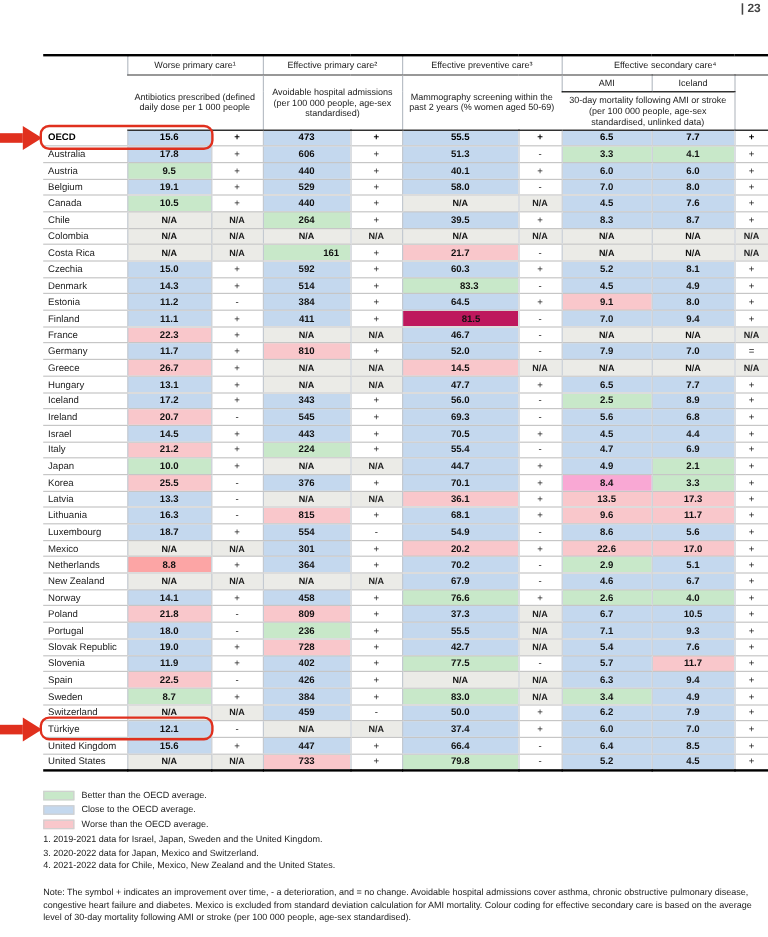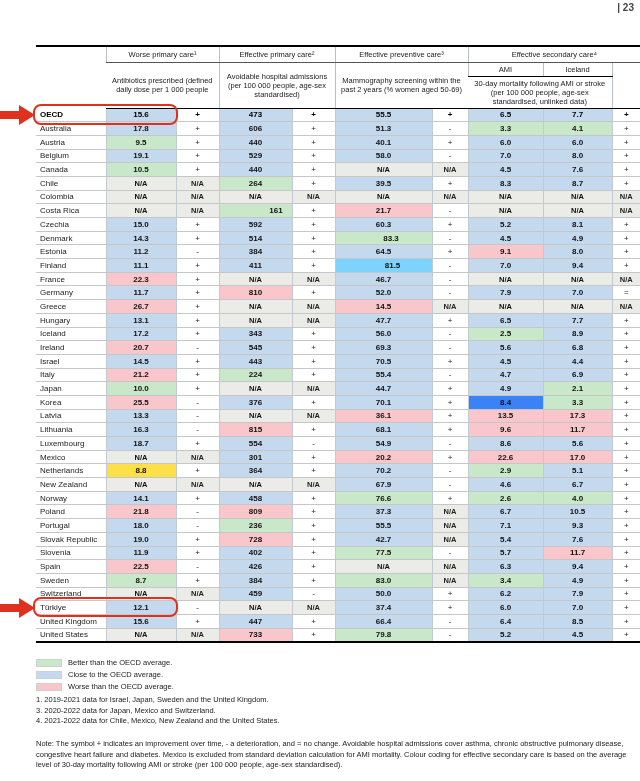--- a/index.html
+++ b/index.html
@@ -229,21 +229,21 @@
             <td class="val" style="background: rgb(249, 199, 203);">9.1</td>
             <td class="val" style="background: rgb(196, 216, 238);">8.0</td>
             <td class="trend" style="background: transparent;">+</td>
           </tr>
           <tr>
             <td>Finland</td>
             <td class="val" style="background: rgb(196, 216, 238);">11.1</td>
             <td class="trend" style="background: transparent;">+</td>
             <td class="val" style="background: rgb(196, 216, 238);">411</td>
             <td class="trend" style="background: transparent;">+</td>
-            <td class="val" style="background: #7dd3fc; padding-left: 20px;">81.5</td>
+            <td class="val" style="background: #be185d; padding-left: 20px;">81.5</td>
             <td class="trend" style="background: transparent;">-</td>
             <td class="val" style="background: rgb(196, 216, 238);">7.0</td>
             <td class="val" style="background: rgb(196, 216, 238);">9.4</td>
             <td class="trend" style="background: transparent;">+</td>
           </tr>
           <tr>
             <td>France</td>
             <td class="val" style="background: rgb(249, 199, 203);">22.3</td>
             <td class="trend" style="background: transparent;">+</td>
             <td class="val na-cell" style="background: rgb(235, 235, 231);">N/A</td>
@@ -351,21 +351,21 @@
             <td class="trend" style="background: transparent;">+</td>
           </tr>
           <tr>
             <td>Korea</td>
             <td class="val" style="background: rgb(249, 199, 203);">25.5</td>
             <td class="trend" style="background: transparent;">-</td>
             <td class="val" style="background: rgb(196, 216, 238);">376</td>
             <td class="trend" style="background: transparent;">+</td>
             <td class="val" style="background: rgb(196, 216, 238);">70.1</td>
             <td class="trend" style="background: transparent;">+</td>
-            <td class="val" style="background: #3b82f6;">8.4</td>
+            <td class="val" style="background: #f9a8d4;">8.4</td>
             <td class="val" style="background: rgb(200, 232, 201);">3.3</td>
             <td class="trend" style="background: transparent;">+</td>
           </tr>
           <tr>
             <td>Latvia</td>
             <td class="val" style="background: rgb(196, 216, 238);">13.3</td>
             <td class="trend" style="background: transparent;">-</td>
             <td class="val na-cell" style="background: rgb(235, 235, 231);">N/A</td>
             <td class="trend na-cell" style="background: rgb(235, 235, 231);">N/A</td>
             <td class="val" style="background: rgb(249, 199, 203);">36.1</td>
@@ -405,21 +405,21 @@
             <td class="val" style="background: rgb(196, 216, 238);">301</td>
             <td class="trend" style="background: transparent;">+</td>
             <td class="val" style="background: rgb(249, 199, 203);">20.2</td>
             <td class="trend" style="background: transparent;">+</td>
             <td class="val" style="background: rgb(249, 199, 203);">22.6</td>
             <td class="val" style="background: rgb(249, 199, 203);">17.0</td>
             <td class="trend" style="background: transparent;">+</td>
           </tr>
           <tr>
             <td>Netherlands</td>
-            <td class="val" style="background: #fde047; text-align: center;">8.8</td>
+            <td class="val" style="background: #fca5a5; text-align: center;">8.8</td>
             <td class="trend" style="background: transparent;">+</td>
             <td class="val" style="background: rgb(196, 216, 238);">364</td>
             <td class="trend" style="background: transparent;">+</td>
             <td class="val" style="background: rgb(196, 216, 238);">70.2</td>
             <td class="trend" style="background: transparent;">-</td>
             <td class="val" style="background: rgb(200, 232, 201);">2.9</td>
             <td class="val" style="background: rgb(196, 216, 238);">5.1</td>
             <td class="trend" style="background: transparent;">+</td>
           </tr>
           <tr>

